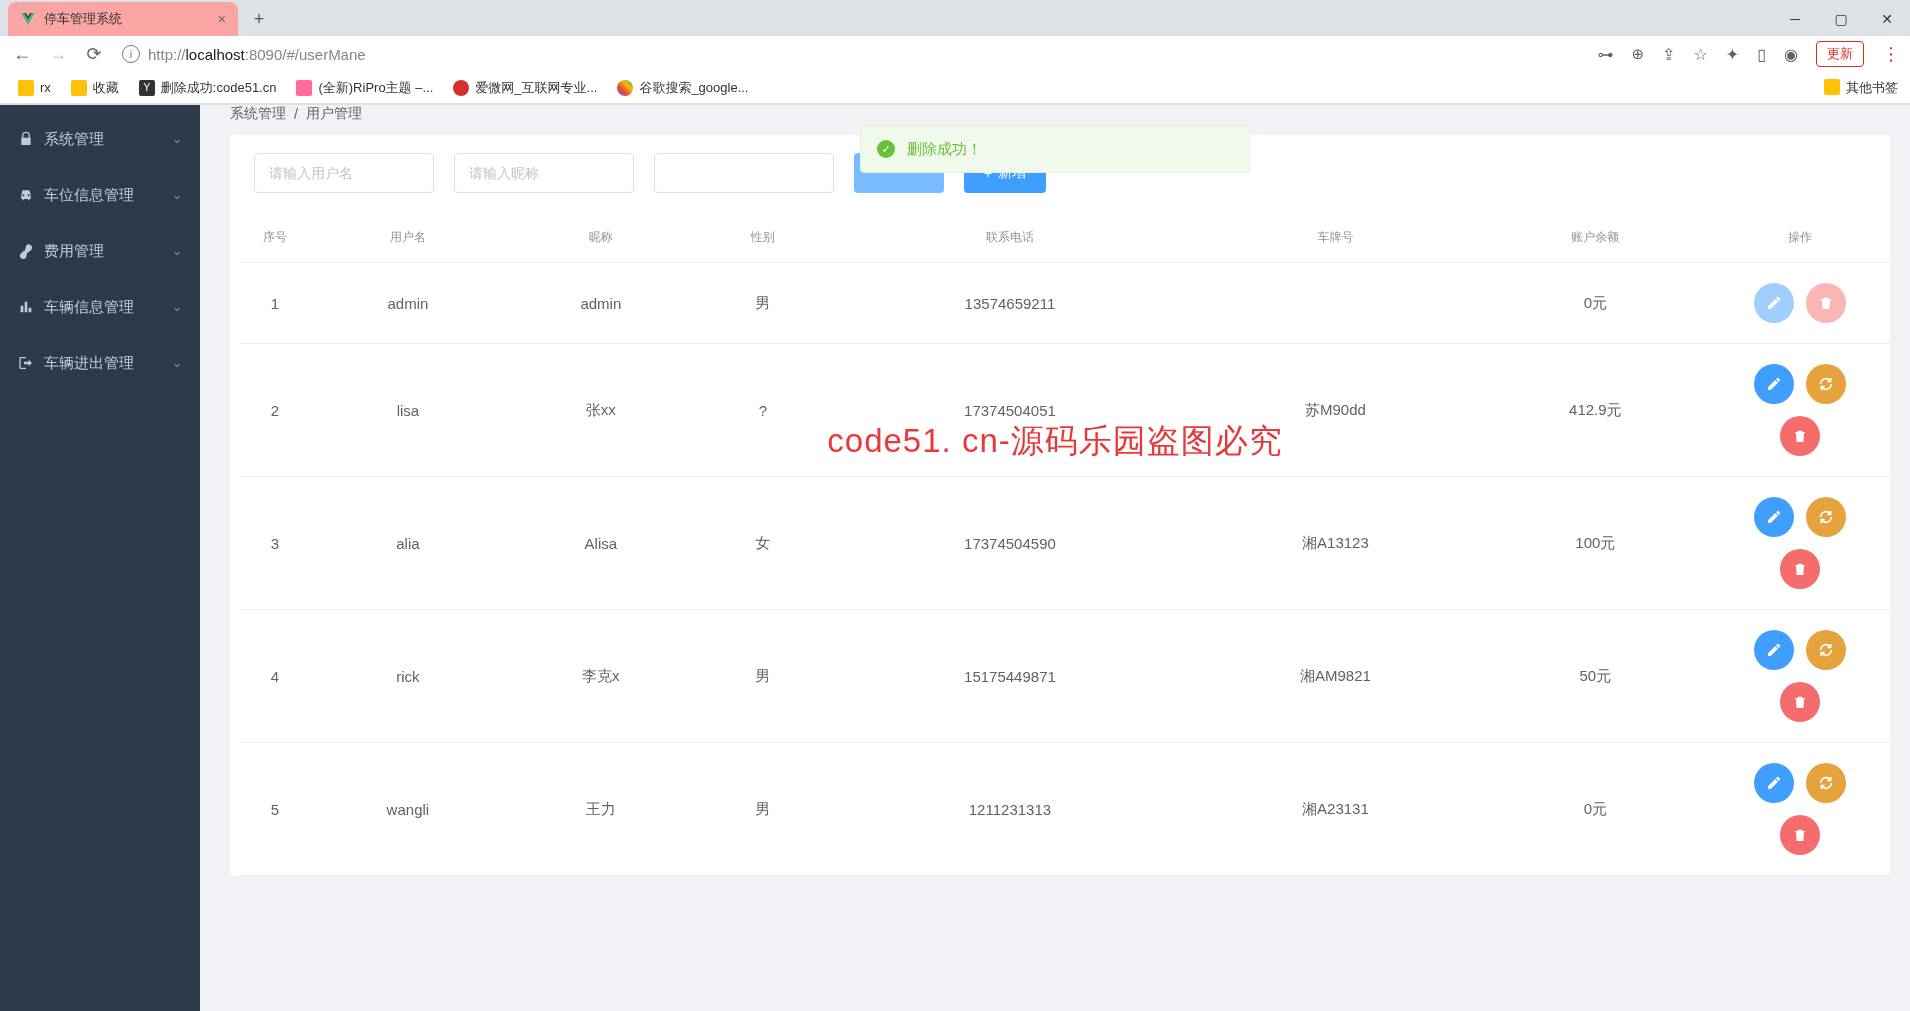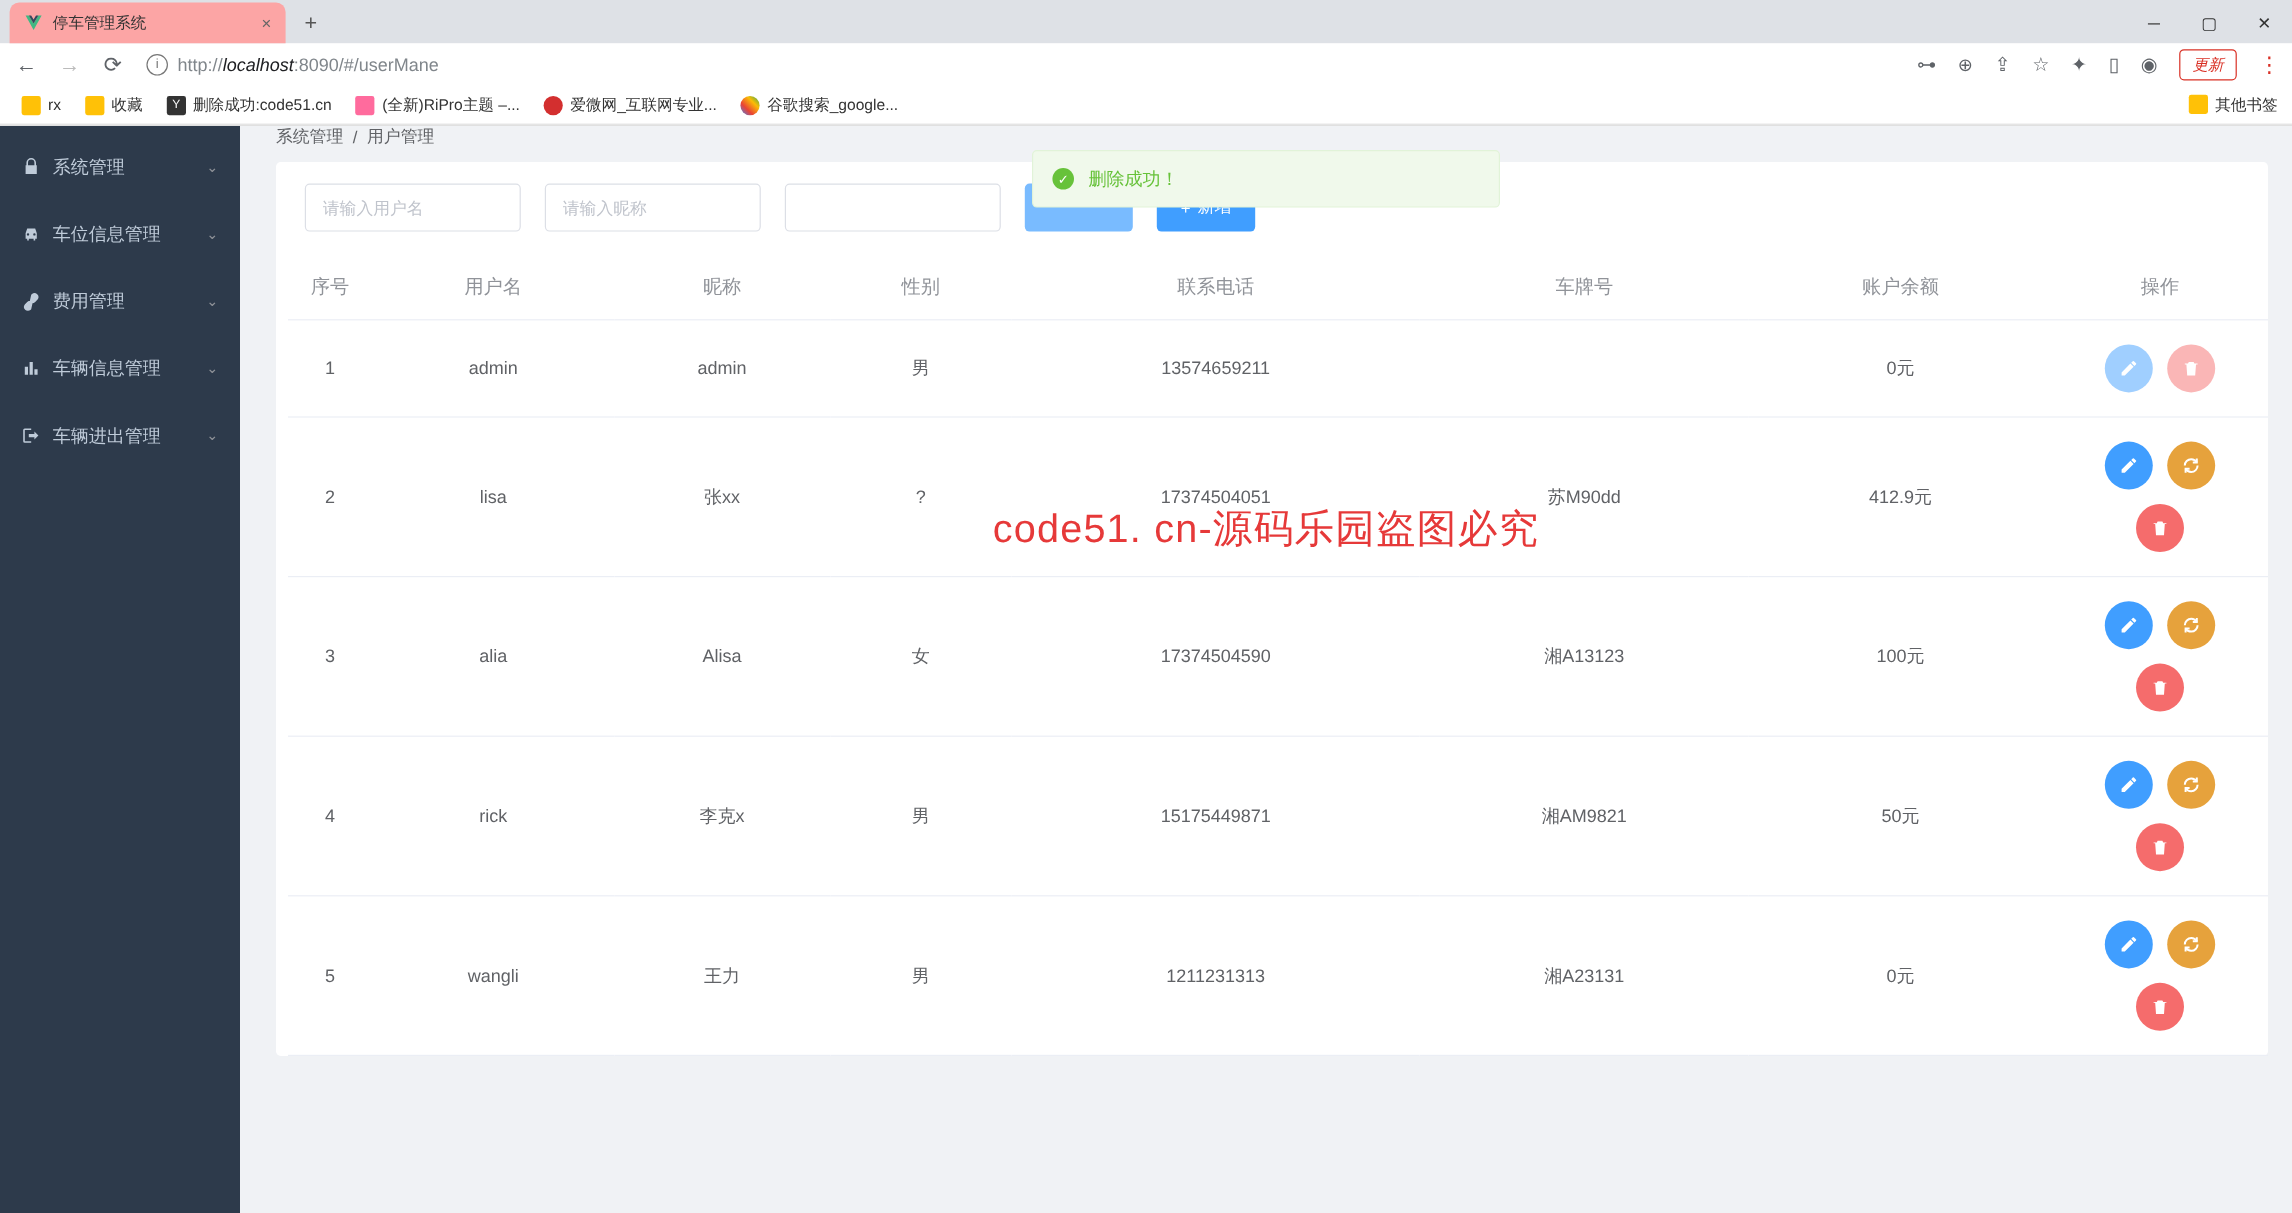--- a/index.html
+++ b/index.html
@@ -13,24 +13,24 @@
 .new-tab { width: 30px; height: 30px; display: flex; align-items: center; justify-content: center; font-size: 18px; color: #555; margin-left: 6px; margin-bottom: 2px; cursor: pointer; }
 .win-controls { margin-left: auto; display: flex; gap: 0; }
 .win-btn { width: 46px; height: 34px; display: flex; align-items: center; justify-content: center; font-size: 14px; color: #333; cursor: pointer; }
 
 .addr-bar { height: 36px; display: flex; align-items: center; padding: 0 10px; gap: 12px; }
 .nav-btn { width: 24px; height: 24px; display: flex; align-items: center; justify-content: center; color: #5f6368; font-size: 18px; cursor: pointer; }
 .nav-btn.disabled { color: #bbb; }
 .url-box { flex: 0 0 auto; display: flex; align-items: center; gap: 8px; margin-left: 4px; }
 .url-info { width: 18px; height: 18px; border: 1px solid #777; border-radius: 50%; display: flex; align-items: center; justify-content: center; font-size: 11px; color: #777; }
 .url-text { font-size: 15px; color: #202124; }
-.url-text .bold { font-weight: normal; color: #202124; font-style: italic; }
+.url-text .bold { font-weight: normal; color: #202124; }
 .url-text .dim { color: #80868b; }
 .addr-icons { margin-left: auto; display: flex; align-items: center; gap: 18px; color: #5f6368; font-size: 16px; }
-.update-btn { border: 1px solid #d93025; color: #d93025; padding: 3px 10px; border-radius: 4px; font-size: 13px; cursor: pointer; font-style: italic; }
+.update-btn { border: 1px solid #d93025; color: #d93025; padding: 3px 10px; border-radius: 4px; font-size: 13px; cursor: pointer; }
 .more-dots { color: #d93025; font-size: 18px; }
 
 .bookmarks { height: 32px; display: flex; align-items: center; padding: 0 12px; gap: 8px; font-size: 13px; color: #333; border-bottom: 1px solid #e0e0e0; }
 .bm-item { display: flex; align-items: center; gap: 6px; padding: 2px 6px; cursor: pointer; }
 .bm-icon { width: 16px; height: 16px; border-radius: 2px; display: inline-block; }
 .bm-right { margin-left: auto; display: flex; align-items: flex-start; gap: 6px; }
 
 
 .app { display: flex; height: calc(1011px - 104px); }
 .sidebar { width: 200px; background: #2d3a4b; color: #bfcbd9; padding-top: 6px; }
@@ -48,21 +48,21 @@
 .btn-primary { background: #409eff; }
 .btn-primary-light { background: #79bbff; }
 
 
 .toast { position: absolute; top: 20px; left: 50%; transform: translateX(-50%); width: 390px; height: 48px; background: #f0f9eb; border: 1px solid #e1f3d8; border-radius: 4px; display: flex; align-items: center; padding: 0 16px; gap: 12px; z-index: 100; pointer-events: none; }
 .toast-icon { width: 18px; height: 18px; background: #67c23a; border-radius: 50%; color: #fff; display: flex; align-items: center; justify-content: center; font-size: 11px; }
 .toast-text { color: #67c23a; font-size: 15px; }
 
 
 .table { width: 100%; border-collapse: collapse; }
-.table th { font-weight: 500; color: #909399; font-size: 16px; padding: 16px 8px; border-bottom: 1px solid #ebeef5; text-align: center; }
+.table th { font-weight: 500; color: #909399; font-size: 12px; padding: 16px 8px; border-bottom: 1px solid #ebeef5; text-align: center; }
 .table td { color: #606266; font-size: 15px; padding: 20px 8px; border-bottom: 1px solid #ebeef5; text-align: center; }
 .table tr:nth-child(even) td { }
 .ops { display: flex; flex-wrap: wrap; gap: 12px; justify-content: center; max-width: 140px; margin: 0 auto; }
 .circle-btn { width: 40px; height: 40px; border-radius: 50%; border: none; color: #fff; display: flex; align-items: center; justify-content: center; cursor: pointer; font-size: 15px; }
 .cb-blue { background: #409eff; }
 .cb-blue-light { background: #a0cfff; }
 .cb-orange { background: #e6a23c; }
 .cb-red { background: #f56c6c; }
 .cb-red-light { background: #fab6b6; }
 

